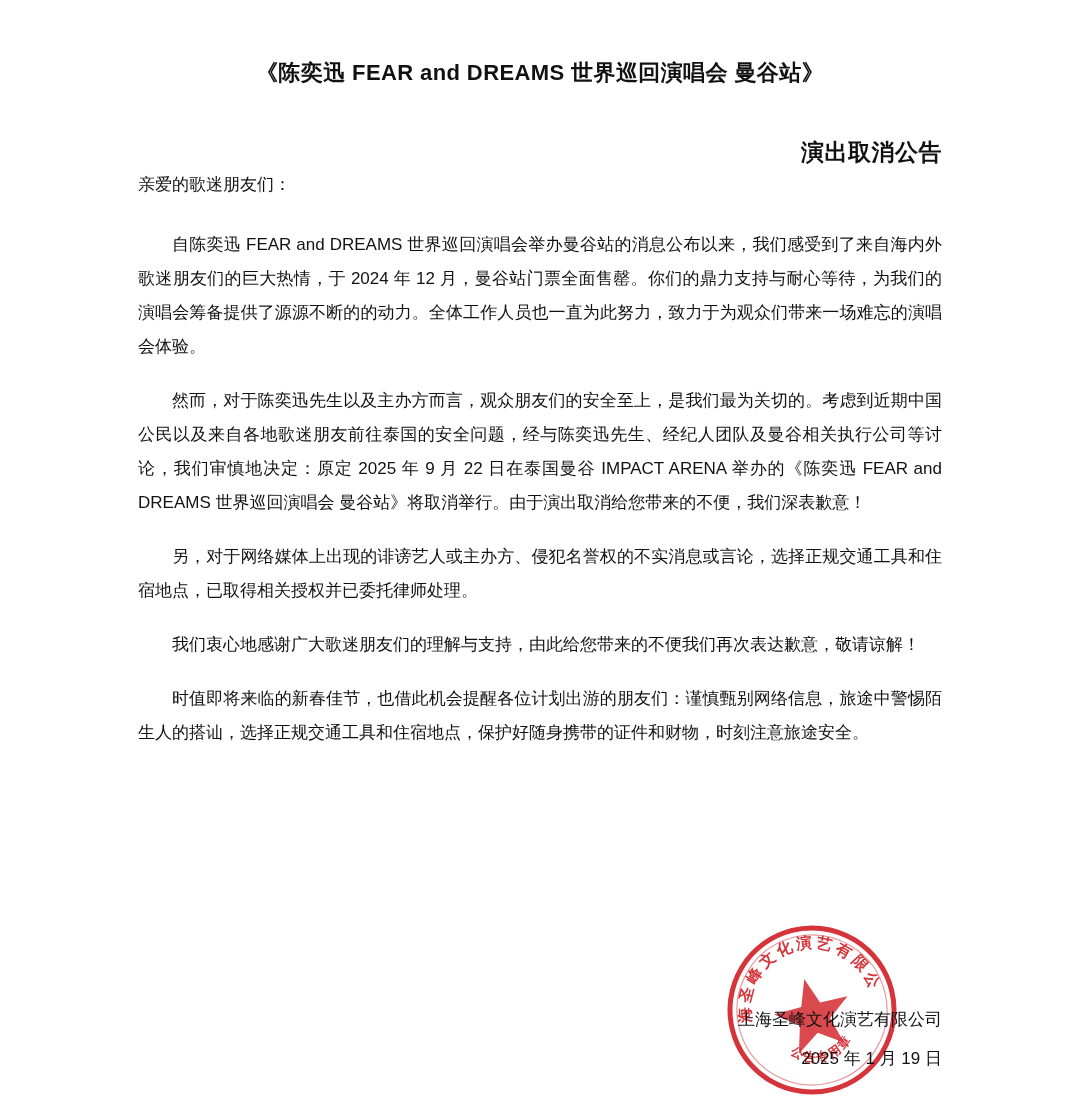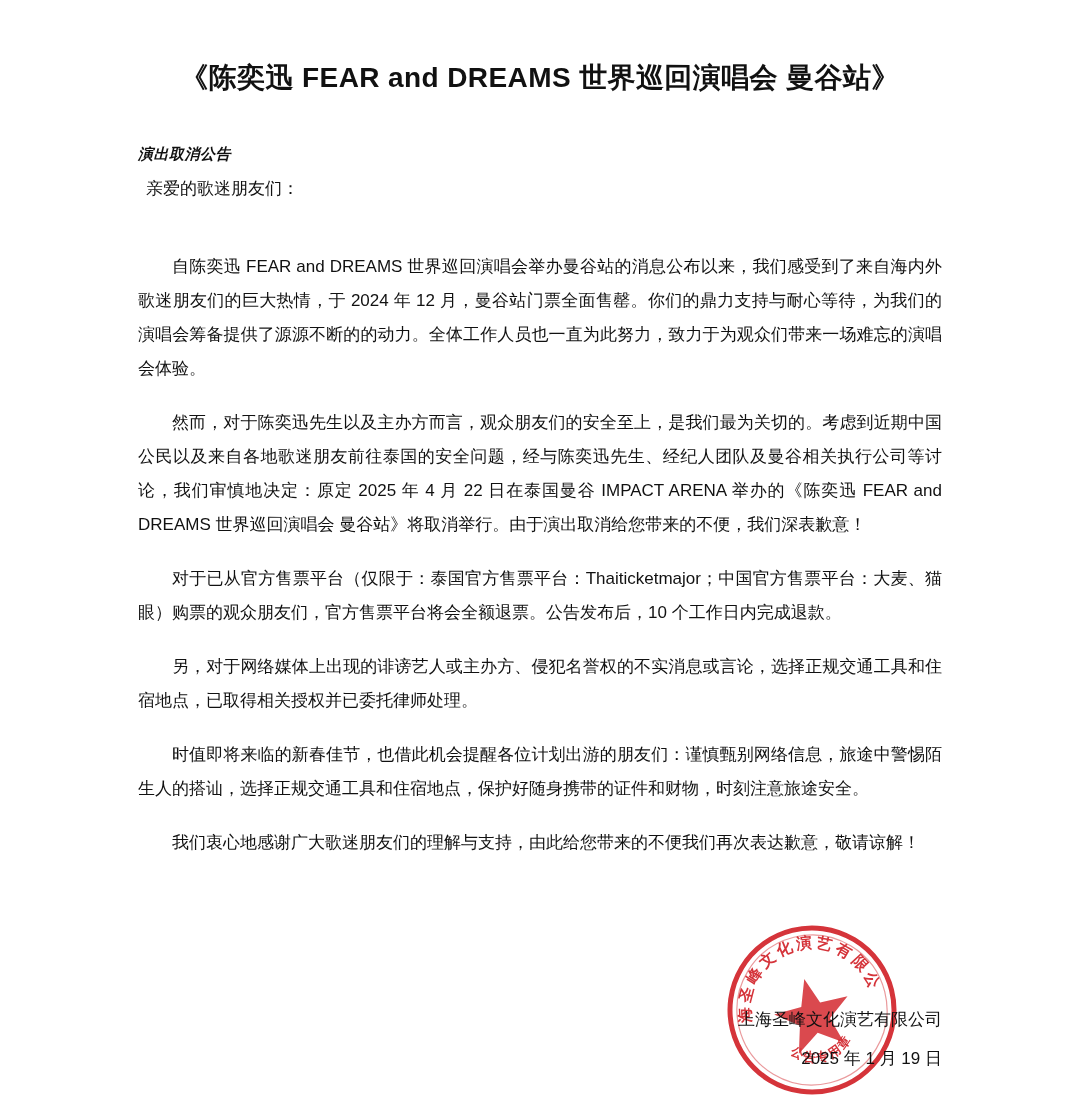--- a/index.html
+++ b/index.html
@@ -17,52 +17,51 @@
   }
   .page {
     position: relative;
     width: 1080px;
     height: 1102px;
     box-sizing: border-box;
     padding: 42px 138px 0 138px;
   }
   .title {
     text-align: center;
-    font-size: 28px;
+    font-size: 22px;
     font-weight: bold;
     letter-spacing: 0.4px;
     margin: 16px 0 0 0;
     line-height: 1.4;
   }
   .subtitle {
-    text-align: left;
-    font-size: 15px;
+    text-align: right;
+    font-size: 23px;
     font-weight: bold;
     margin: 48px 0 0 0;
     letter-spacing: 0.5px;
-    font-style: italic;
   }
   .salutation {
     margin: 50px 0 0 0;
     font-size: 17px;
     line-height: 1.6;
   }
   .body-text {
     font-size: 17px;
     line-height: 2.0;
     text-align: justify;
     text-justify: inter-ideograph;
-    margin: 8px;
+    margin: 0;
   }
   .para {
     text-indent: 2em;
     margin: 20px 0 0 0;
   }
   .para.first {
-    margin-top: 44px;
+    margin-top: 26px;
   }
   .signature-block {
     position: absolute;
     right: 138px;
     bottom: 24px;
     text-align: right;
     font-size: 17px;
     line-height: 2.3;
     z-index: 3;
   }
@@ -94,25 +93,24 @@
 
 <div class="page">
 
   <h1 class="title">《陈奕迅 FEAR and DREAMS 世界巡回演唱会 曼谷站》</h1>
 
   <h2 class="subtitle">演出取消公告</h2>
 
   <p class="salutation body-text">亲爱的歌迷朋友们：</p>
 
   <p class="body-text para first">自陈奕迅 FEAR and DREAMS 世界巡回演唱会举办曼谷站的消息公布以来，我们感受到了来自海内外歌迷朋友们的巨大热情，于 2024 年 12 月，曼谷站门票全面售罄。你们的鼎力支持与耐心等待，为我们的演唱会筹备提供了源源不断的的动力。全体工作人员也一直为此努力，致力于为观众们带来一场难忘的演唱会体验。</p>
-  <p class="body-text para">然而，对于陈奕迅先生以及主办方而言，观众朋友们的安全至上，是我们最为关切的。考虑到近期中国公民以及来自各地歌迷朋友前往泰国的安全问题，经与陈奕迅先生、经纪人团队及曼谷相关执行公司等讨论，我们审慎地决定：原定 2025 年 4 月 22 日在泰国曼谷 IMPACT ARENA 举办的《陈奕迅 FEAR and DREAMS 世界巡回演唱会 曼谷站》将取消举行。由于演出取消给您带来的不便，我们深表歉意！</p>
-  <p class="body-text para">对于已从官方售票平台（仅限于：泰国官方售票平台：Thaiticketmajor；中国官方售票平台：大麦、猫眼）购票的观众朋友们，官方售票平台将会全额退票。公告发布后，10 个工作日内完成退款。</p>
+  <p class="body-text para">然而，对于陈奕迅先生以及主办方而言，观众朋友们的安全至上，是我们最为关切的。考虑到近期中国公民以及来自各地歌迷朋友前往泰国的安全问题，经与陈奕迅先生、经纪人团队及曼谷相关执行公司等讨论，我们审慎地决定：原定 2025 年 9 月 22 日在泰国曼谷 IMPACT ARENA 举办的《陈奕迅 FEAR and DREAMS 世界巡回演唱会 曼谷站》将取消举行。由于演出取消给您带来的不便，我们深表歉意！</p>
   <p class="body-text para">另，对于网络媒体上出现的诽谤艺人或主办方、侵犯名誉权的不实消息或言论，选择正规交通工具和住宿地点，已取得相关授权并已委托律师处理。</p>
+  <p class="body-text para">我们衷心地感谢广大歌迷朋友们的理解与支持，由此给您带来的不便我们再次表达歉意，敬请谅解！</p>
   <p class="body-text para">时值即将来临的新春佳节，也借此机会提醒各位计划出游的朋友们：谨慎甄别网络信息，旅途中警惕陌生人的搭讪，选择正规交通工具和住宿地点，保护好随身携带的证件和财物，时刻注意旅途安全。</p>
-  <p class="body-text para">我们衷心地感谢广大歌迷朋友们的理解与支持，由此给您带来的不便我们再次表达歉意，敬请谅解！</p>
 
   <div class="signature-block">
     <div class="sig-line">上海圣峰文化演艺有限公司</div>
     <div class="sig-line">2025 年 1 月 19 日</div>
   </div>
 
   <div class="seal">
     <svg width="176" height="176" viewBox="0 0 176 176" xmlns="http://www.w3.org/2000/svg">
       <defs>
         <path id="outerArc" d="M 26,88 A 62,62 0 1 1 150,88"></path>

